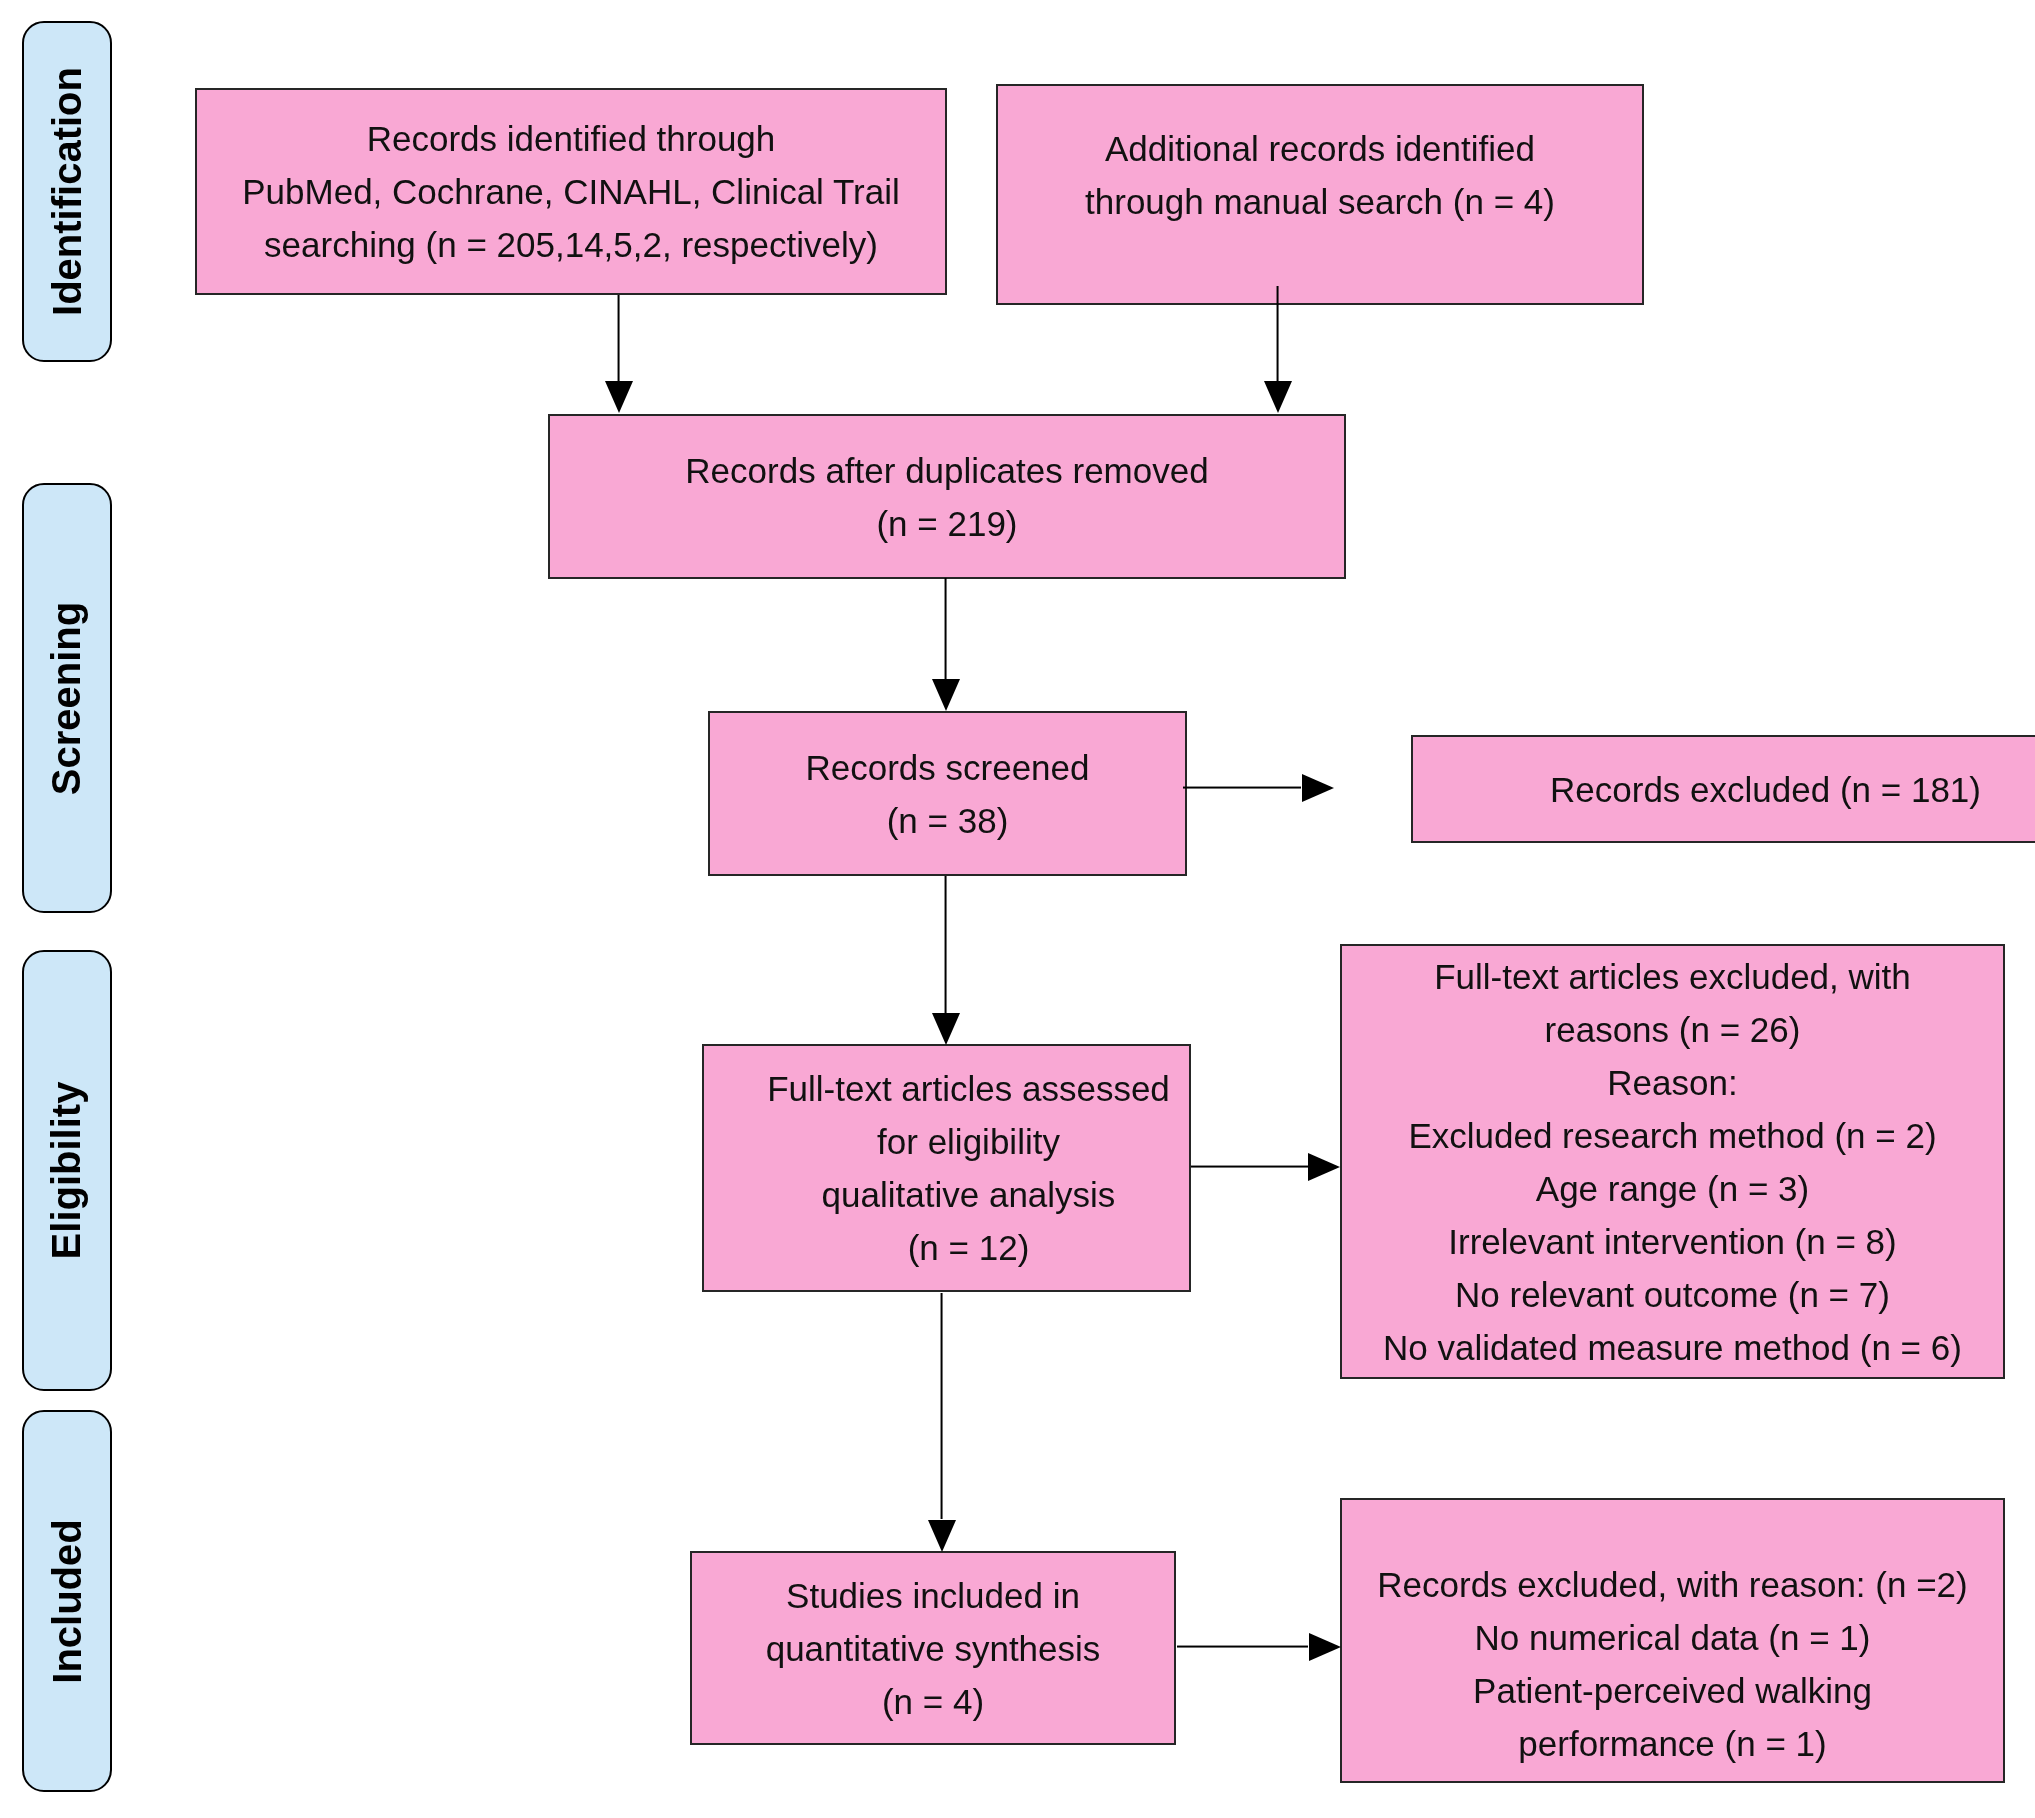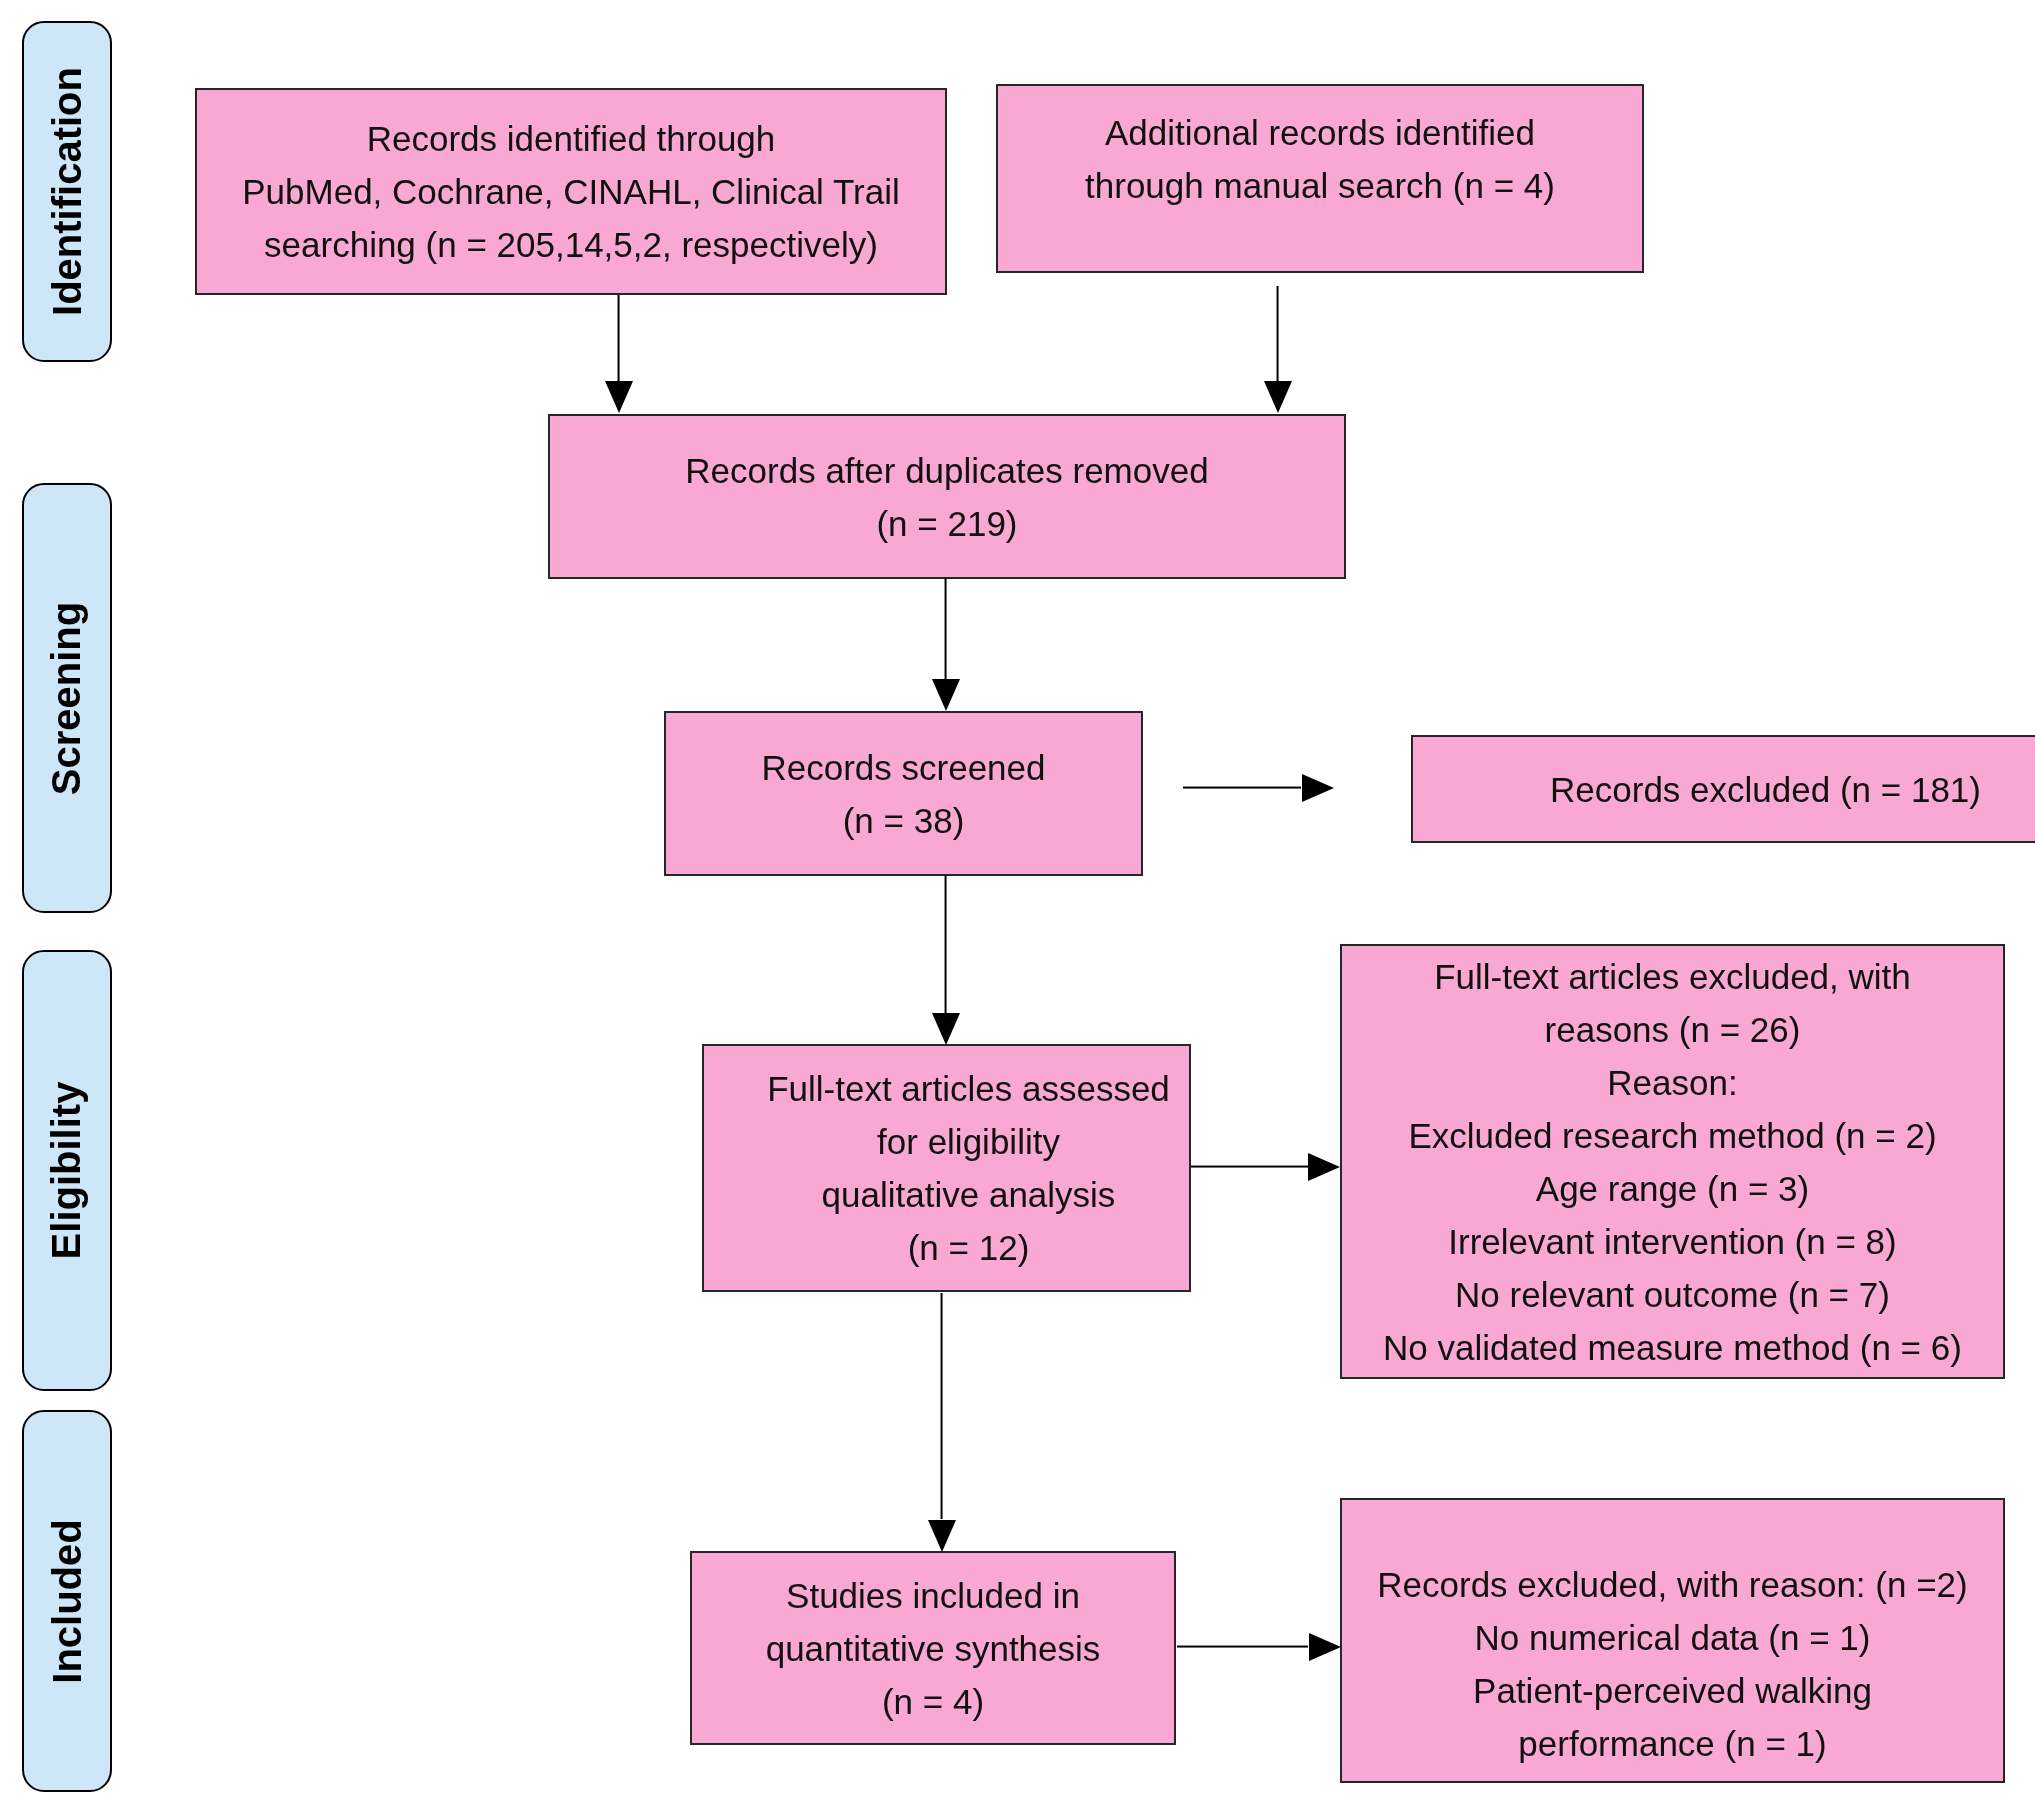--- a/index.html
+++ b/index.html
@@ -91,31 +91,31 @@
   <div class="stage" style="top:1410px; height:382px;">
     <span class="stage-label">Included</span>
   </div>
 
   <div class="fbox" style="left:195px; top:88px; width:752px; height:207px;">
     <span class="box-text">Records identified through
 PubMed, Cochrane, CINAHL, Clinical Trail
 searching (n = 205,14,5,2, respectively)</span>
   </div>
 
-  <div class="fbox" style="left:996px; top:84px; width:648px; height:189px;">
+  <div class="fbox" style="left:996px; top:84px; width:648px; height:221px;">
     <span class="box-text" style="padding-bottom:44px;">Additional records identified
 through manual search (n = 4)</span>
   </div>
 
   <div class="fbox" style="left:548px; top:414px; width:798px; height:165px;">
     <span class="box-text">Records after duplicates removed
 (n = 219)</span>
   </div>
 
-  <div class="fbox" style="left:664px; top:711px; width:479px; height:165px;">
+  <div class="fbox" style="left:708px; top:711px; width:479px; height:165px;">
     <span class="box-text">Records screened
 (n = 38)</span>
   </div>
 
   <div class="fbox" style="left:1411px; top:735px; width:699px; height:108px;padding-left:10px;">
     <span class="box-text">Records excluded (n = 181)</span>
   </div>
 
   <div class="fbox" style="left:702px; top:1044px; width:489px; height:248px;padding-left:44px;">
     <span class="box-text">Full-text articles assessed

